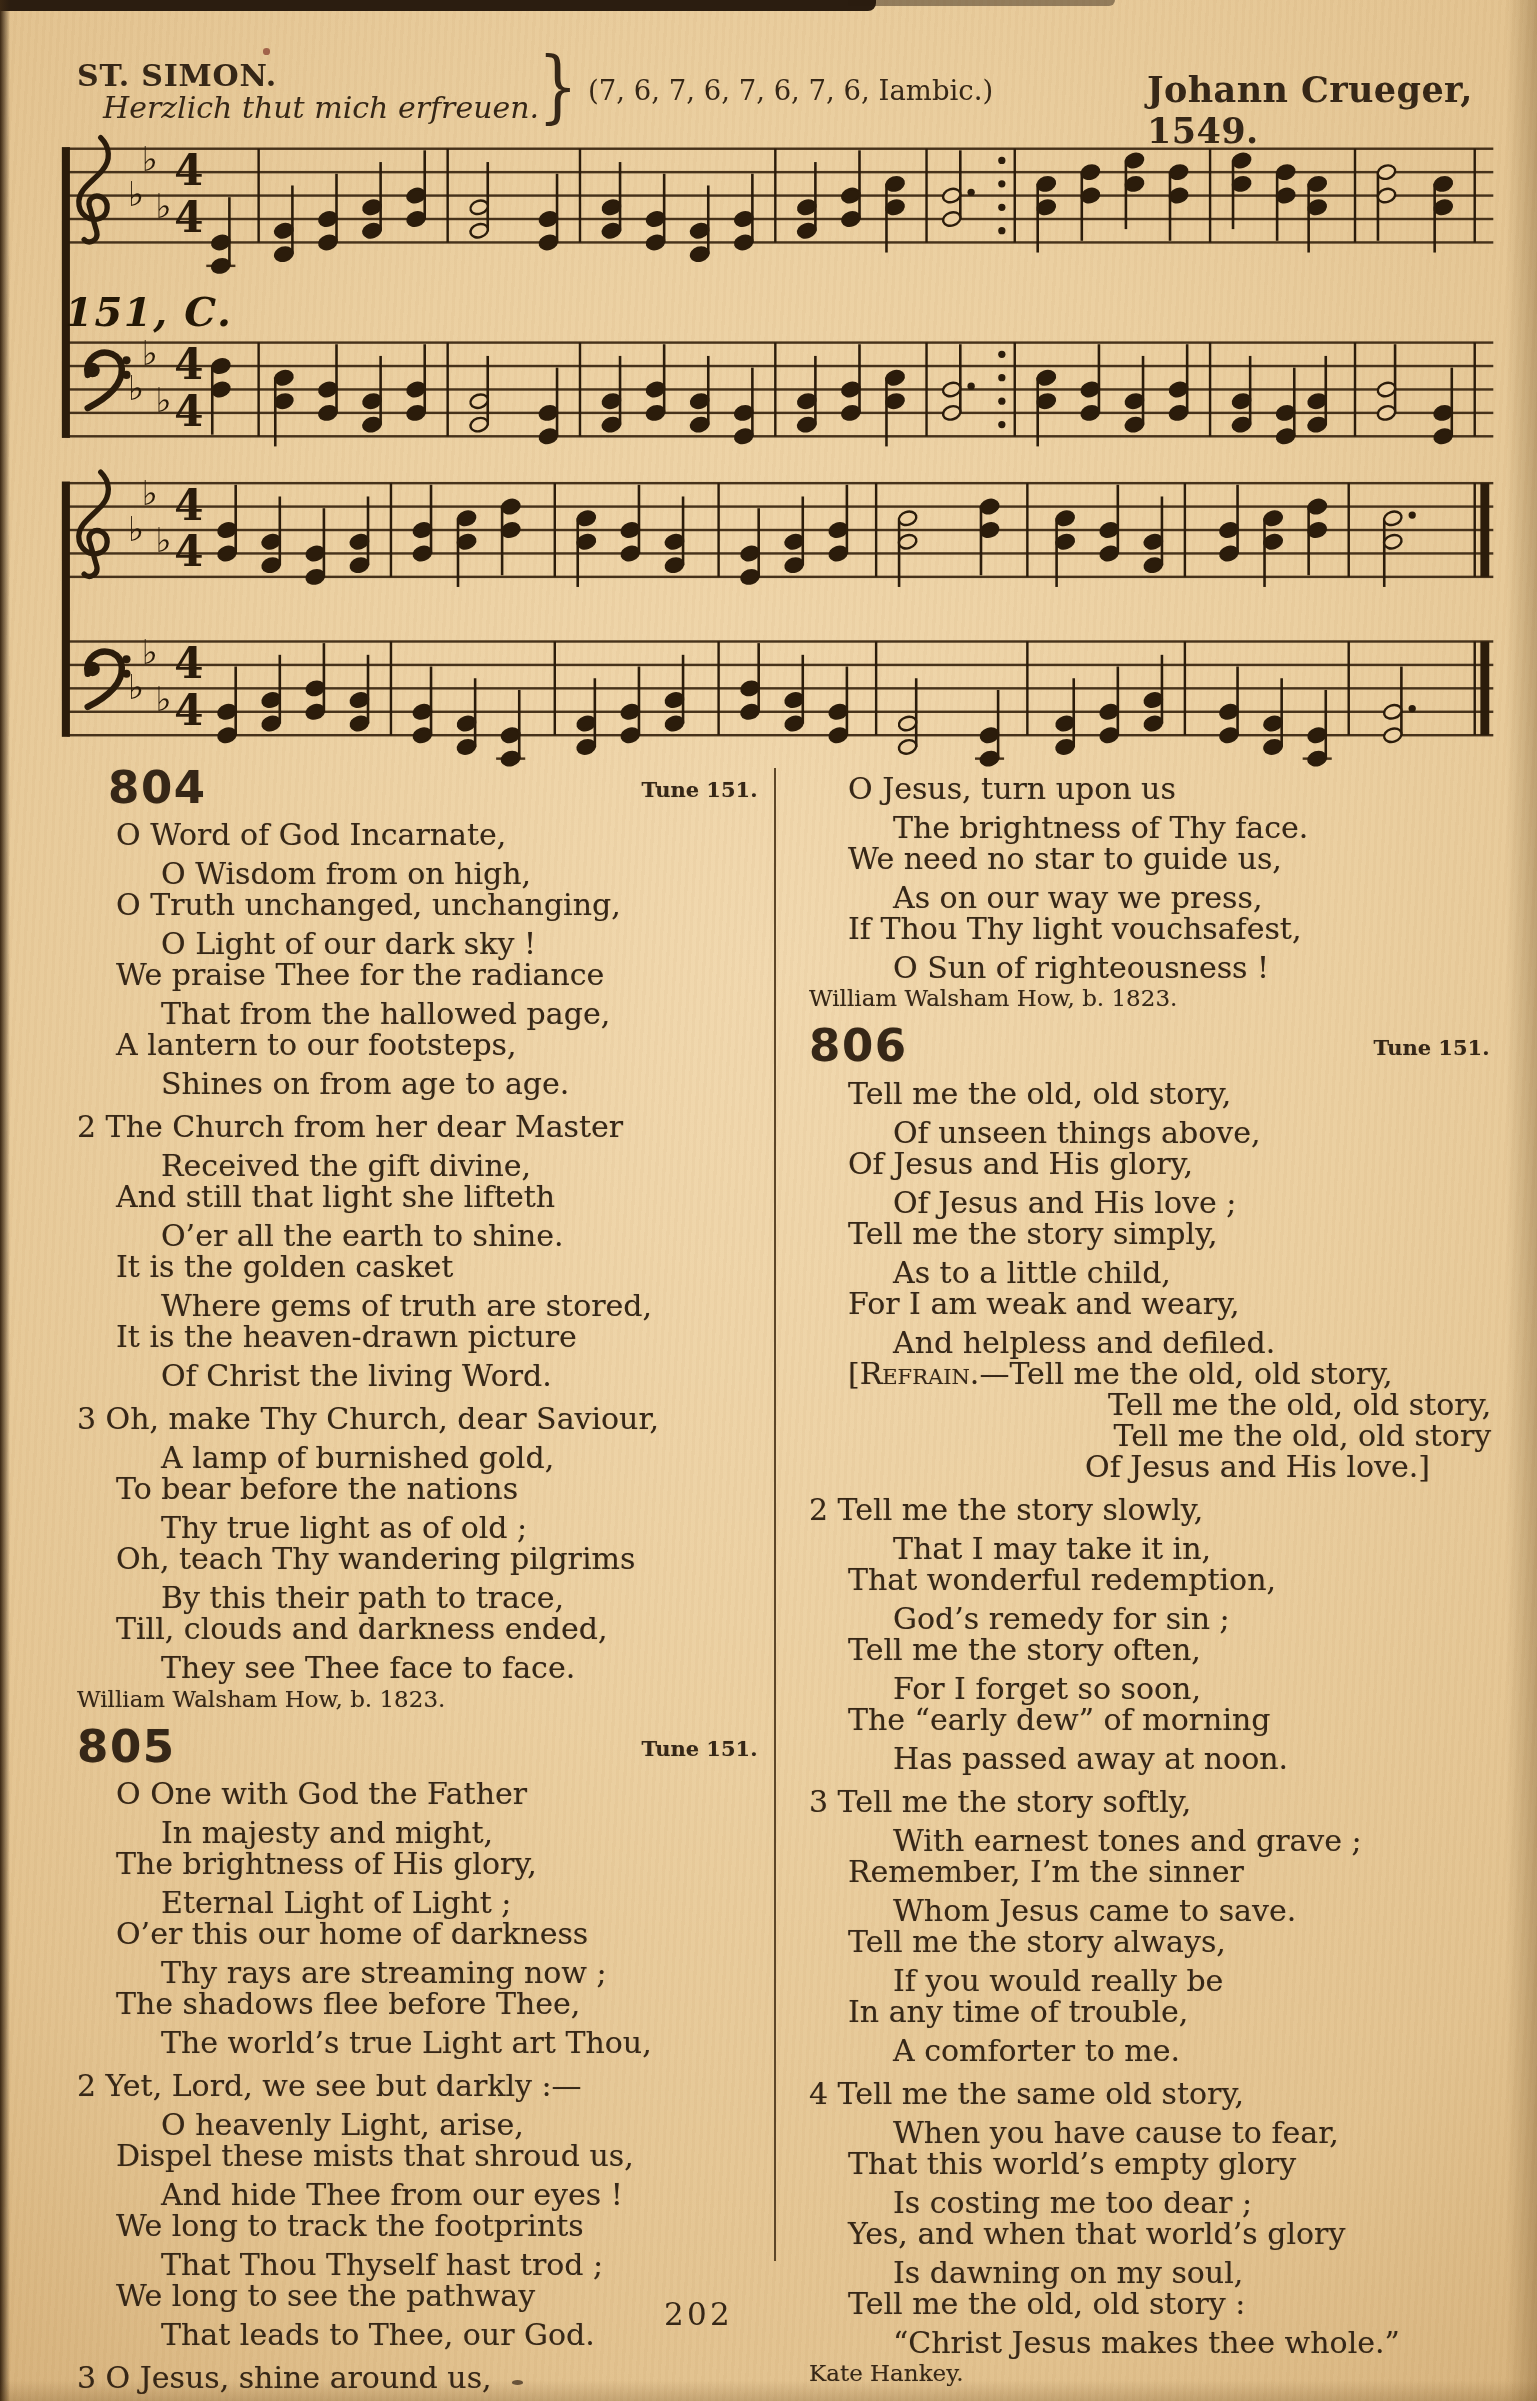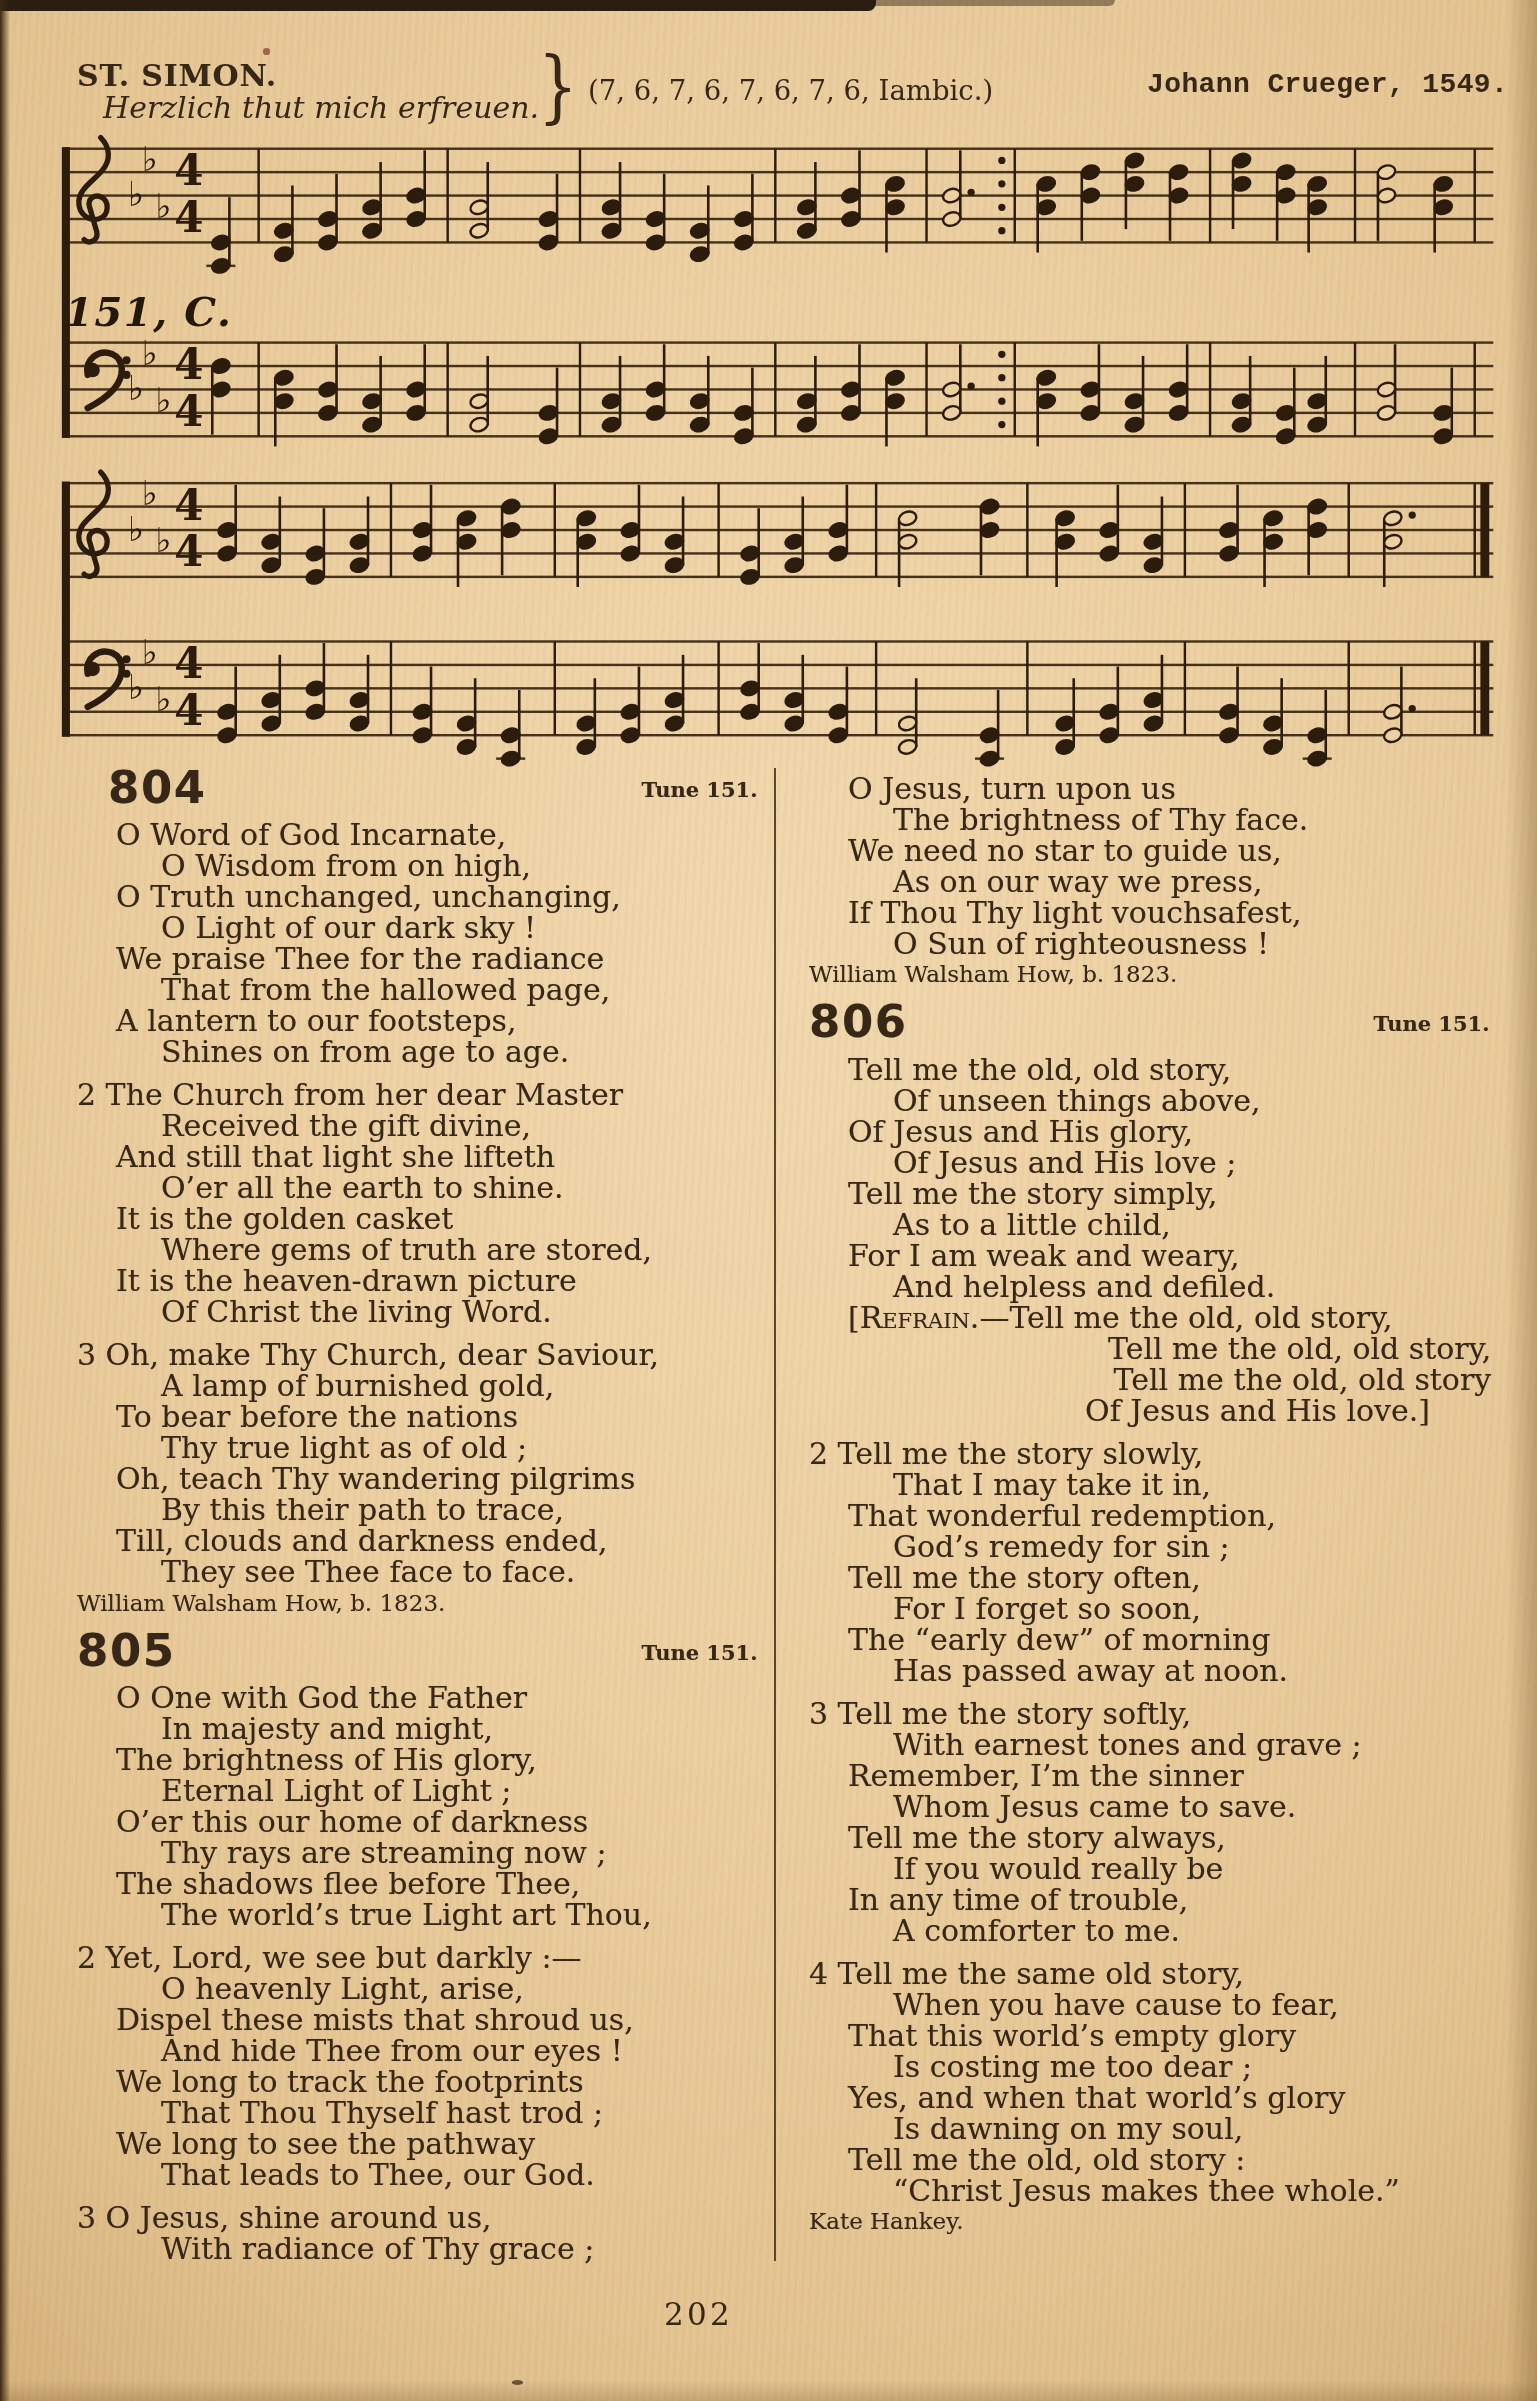--- a/index.html
+++ b/index.html
@@ -18,42 +18,42 @@
   .edge-right{position:absolute;right:0;top:0;width:32px;height:100%;background:linear-gradient(270deg,rgba(90,60,20,.30),rgba(90,60,20,0));}
   .edge-bottom{position:absolute;left:0;bottom:0;width:100%;height:21px;background:linear-gradient(0deg,rgba(90,60,20,.22),rgba(90,60,20,0));}
   .speck-red{position:absolute;left:263px;top:48px;width:7.3px;height:6.5px;border-radius:50%;background:#8a4030;opacity:.75;}
   .speck-bottom{position:absolute;left:512px;top:2380px;width:11.3px;height:4.8px;border-radius:50%;background:#4a3825;opacity:.8;}
 
   
   .hdr-tune-name{position:absolute;left:77px;top:58px;font-weight:bold;font-size:30px;letter-spacing:0.8px;}
   .hdr-german{position:absolute;left:103px;top:90px;font-style:italic;font-size:30px;}
   .hdr-brace{position:absolute;left:533px;top:47px;font-size:78px;line-height:78px;font-weight:normal;transform:scaleX(.8);}
   .hdr-meter{position:absolute;left:588px;top:74px;font-size:27.5px;}
-  .hdr-composer{position:absolute;left:1147px;top:69px;font-size:28px;font-weight:bold;letter-spacing:0.4px;font-family:Liberation Mono, monospace;}
+  .hdr-composer{position:absolute;left:1147px;top:69px;font-size:35px;font-weight:bold;letter-spacing:0.4px;}
 
   
   .music-wrap{position:absolute;left:57px;top:118px;width:1446px;height:656px;}
   .tune-label{position:absolute;left:65px;top:260px;font-weight:bold;font-style:italic;font-size:40px;letter-spacing:1.6px;color:#241806;margin-top:28px;}
 
   
   .columns{position:absolute;left:0;top:763px;width:1538px;}
   .col{position:absolute;top:0;font-size:30px;line-height:31px;text-shadow:0 0 0.8px rgba(60,40,20,.35);}
   .col-left{left:77px;width:687px;}
   .col-right{left:809px;width:687px;padding-top:9.7px;}
   .divider{position:absolute;left:774px;top:4.8px;width:2.4px;height:1493px;background:#5d4628;}
   .hymn-header{display:flex;justify-content:space-between;align-items:flex-end;margin:9.7px 0 9.7px;}
   .hymn-header.first{margin-top:1.6px;margin-left:31px;}
   .hymn-number{font-family:"DejaVu Sans",sans-serif;font-weight:bold;font-size:45px;line-height:45px;letter-spacing:1.6px;}
   .hymn-tune{font-weight:bold;font-size:21px;padding-bottom:4.8px;padding-right:6.5px;}
   .verse{margin:0;}
   .verse.gap{margin-top:12px;}
   .ln{white-space:nowrap;height:31px;}
   .ln.v{padding-left:0;}
   .ln.i0{padding-left:39px;}
-  .ln.i1{padding-left:84px;}
+  .ln.i1{padding-left:84px;margin-top:8px;}
   .ln.rr{text-align:right;padding-right:4.8px;}
   .ln.rr2{padding-right:66px;}
   .lead{font-variant:small-caps;}
   .attribution{text-align:left;font-size:23px;line-height:29px;padding-right:6.5px;margin:1.6px 0 3.2px;}
 
   .page-number{position:absolute;left:0;top:2296px;width:1397px;text-align:center;font-size:31px;letter-spacing:3.2px;}
 </style>
 </head>
 <body>
 

